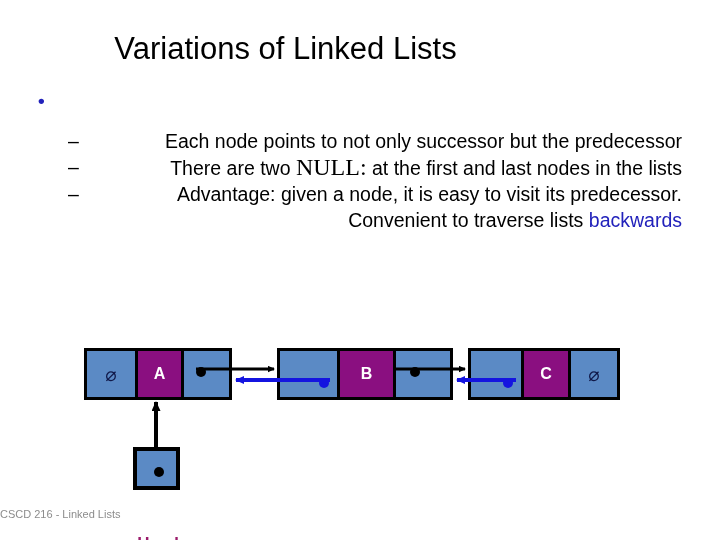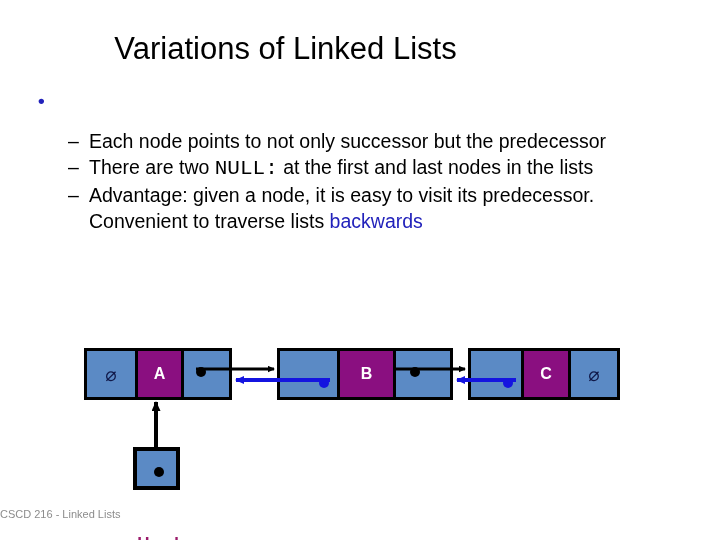--- a/index.html
+++ b/index.html
@@ -64,24 +64,24 @@
     color: #000000;
   }
   .l2-item {
     display: flex;
     align-items: flex-start;
   }
   .l2-item .dash {
     flex: 0 0 21px;
     width: 21px;
   }
-  .l2-item .body { flex: 1 1 auto; }
+  .l2-item .body { flex: 1 1 auto; text-align: right; }
   .mono {
-    font-family: Liberation Mono, monospace;
-    font-size: 21px;
+    font-family: Liberation Serif, serif;
+    font-size: 24px;
   }
   .hl-blue { color: #2222BB; }
 
   
   #diagram {
     position: absolute;
     left: 0;
     top: 0;
     width: 720px;
     height: 540px;

